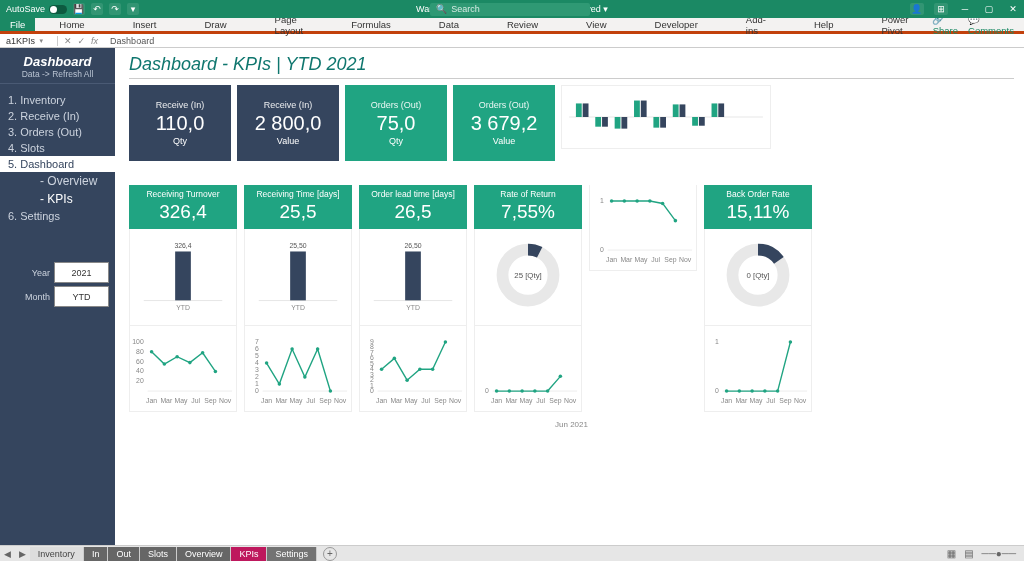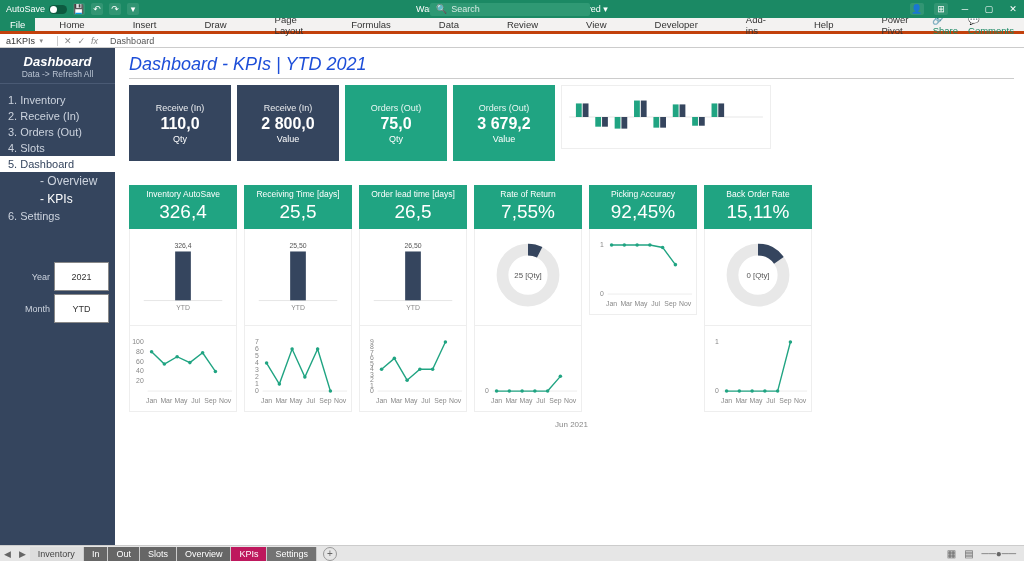--- a/index.html
+++ b/index.html
@@ -36,32 +36,32 @@
   .sidebar .hdr .t1 { font-size:13px; font-weight:600; color:#fff; font-style:italic;}
   .sidebar .hdr .t2 { font-size:8.5px; color:#b9c3d2;}
   .sidebar ul { list-style:none; margin-top:8px;}
   .sidebar li { padding:2px 8px; font-size:11px;}
   .sidebar li.sub { padding-left:40px; font-size:12px;}
   .sidebar li.selbg { background:#fff; color:#35455e;}
   .sidebar li.sel { background:#35455e; color:#fff;}
   .sidebar .filters { margin-top:38px; padding:0 6px;}
   .sidebar .frow { display:flex; align-items:center; gap:4px; margin-bottom:3px; font-size:9px;}
   .sidebar .frow .lbl { width:44px; text-align:right; color:#ccd3de;}
-  .sidebar .frow .val { flex:1; background:#fff; color:#333; text-align:center; padding:1px 12px; border:1px solid #888; height:29px; display:flex; align-items:center; justify-content:center;}
+  .sidebar .frow .val { flex:1; background:#fff; color:#333; text-align:center; padding:1px 12px; border:1px solid #888; height:21px; display:flex; align-items:center; justify-content:center;}
 
   .main { flex:1; padding:6px 10px 0 14px; background:#fff; overflow:hidden;}
-  .main h1 { font-size:18px; font-weight:400; color:#1d4ed8; border-bottom:1px solid #ccc; padding-bottom:3px; margin-bottom:6px; font-style:italic;}
+  .main h1 { font-size:18px; font-weight:400; color:#0f766e; border-bottom:1px solid #ccc; padding-bottom:3px; margin-bottom:6px; font-style:italic;}
 
   .row { display:flex; gap:6px; }
 
   
   .card { width:102px; height:76px; display:flex; flex-direction:column; align-items:center; justify-content:center; color:#fff; background:#35455e;}
   .card.green { background:#20a482;}
   .card .clabel { font-size:9px; opacity:.9; margin-bottom:2px;}
-  .card .cval { font-size:16px; font-weight:700;}
+  .card .cval { font-size:20px; font-weight:400;}
   .card .cfoot { font-size:9px; margin-top:1px;}
 
   .spark { width:210px; height:64px; background:#fff; border:1px solid #eee; position:relative;}
   .spark svg { width:100%; height:100%;}
 
   
   .row2 { margin-top:24px; gap:7px;}
   .kcard { width:108px; background:#fff; display:flex; flex-direction:column;}
   .kcard .khdr { background:#20a482; color:#fff; text-align:center; padding:4px 2px 6px;}
   .kcard .khdr .kt { font-size:8.5px; margin-bottom:2px;}
@@ -219,21 +219,21 @@
             <rect x="139" y="32" width="6" height="9" fill="#35455e"></rect>
           <rect x="152" y="18" width="6" height="14" fill="#20a482"></rect>
             <rect x="159" y="18" width="6" height="14" fill="#35455e"></rect>
         </svg>
       </div>
     </div>
 
     <div class="row row2" id="kpirow">
         <div class="kcard">
           <div class="khdr">
-            <div class="kt">Inventory AutoSave</div>
+            <div class="kt">Receiving Turnover</div>
             <div class="kv">326,4</div>
           </div>
           <div class="kmid"><svg viewBox="0 0 108 84">
               <text x="54" y="12" text-anchor="middle" class="bar-label">326,4</text>
               <rect x="46" y="16" width="16" height="50" fill="#35455e"></rect>
               <line x1="14" y1="66" x2="94" y2="66" stroke="#ccc" stroke-width="0.5"></line>
               <text x="54" y="76" text-anchor="middle" class="axis-text">YTD</text>
             </svg></div>
           <div class="kbot"><svg viewBox="0 0 108 86">
               <line x1="18" y1="66" x2="104" y2="66" stroke="#ddd" stroke-width="0.5"></line>
@@ -353,24 +353,20 @@
               <circle cx="87" cy="51" r="1.8" fill="#20a482"></circle>
               <text x="22" y="78" text-anchor="middle" class="axis-text">Jan</text>
               <text x="37" y="78" text-anchor="middle" class="axis-text">Mar</text>
               <text x="52" y="78" text-anchor="middle" class="axis-text">May</text>
               <text x="67" y="78" text-anchor="middle" class="axis-text">Jul</text>
               <text x="82" y="78" text-anchor="middle" class="axis-text">Sep</text>
               <text x="97" y="78" text-anchor="middle" class="axis-text">Nov</text>
             </svg></div>
         </div>
         <div class="kcard">
-          <div class="khdr">
-            <div class="kt">Picking Accuracy</div>
-            <div class="kv">92,45%</div>
-          </div>
           <div class="kbot"><svg viewBox="0 0 108 86">
               <line x1="18" y1="66" x2="104" y2="66" stroke="#ddd" stroke-width="0.5"></line>
               <text x="14" y="18" text-anchor="end" class="axis-text">1</text>
               <text x="14" y="68" text-anchor="end" class="axis-text">0</text>
               <path d="M22 16 L35 16 L48 16 L61 16 L74 18.5 L87 36 " fill="none" stroke="#20a482" stroke-width="1.4"></path>
               <circle cx="22" cy="16" r="1.8" fill="#20a482"></circle>
               <circle cx="35" cy="16" r="1.8" fill="#20a482"></circle>
               <circle cx="48" cy="16" r="1.8" fill="#20a482"></circle>
               <circle cx="61" cy="16" r="1.8" fill="#20a482"></circle>
               <circle cx="74" cy="18.5" r="1.8" fill="#20a482"></circle>

